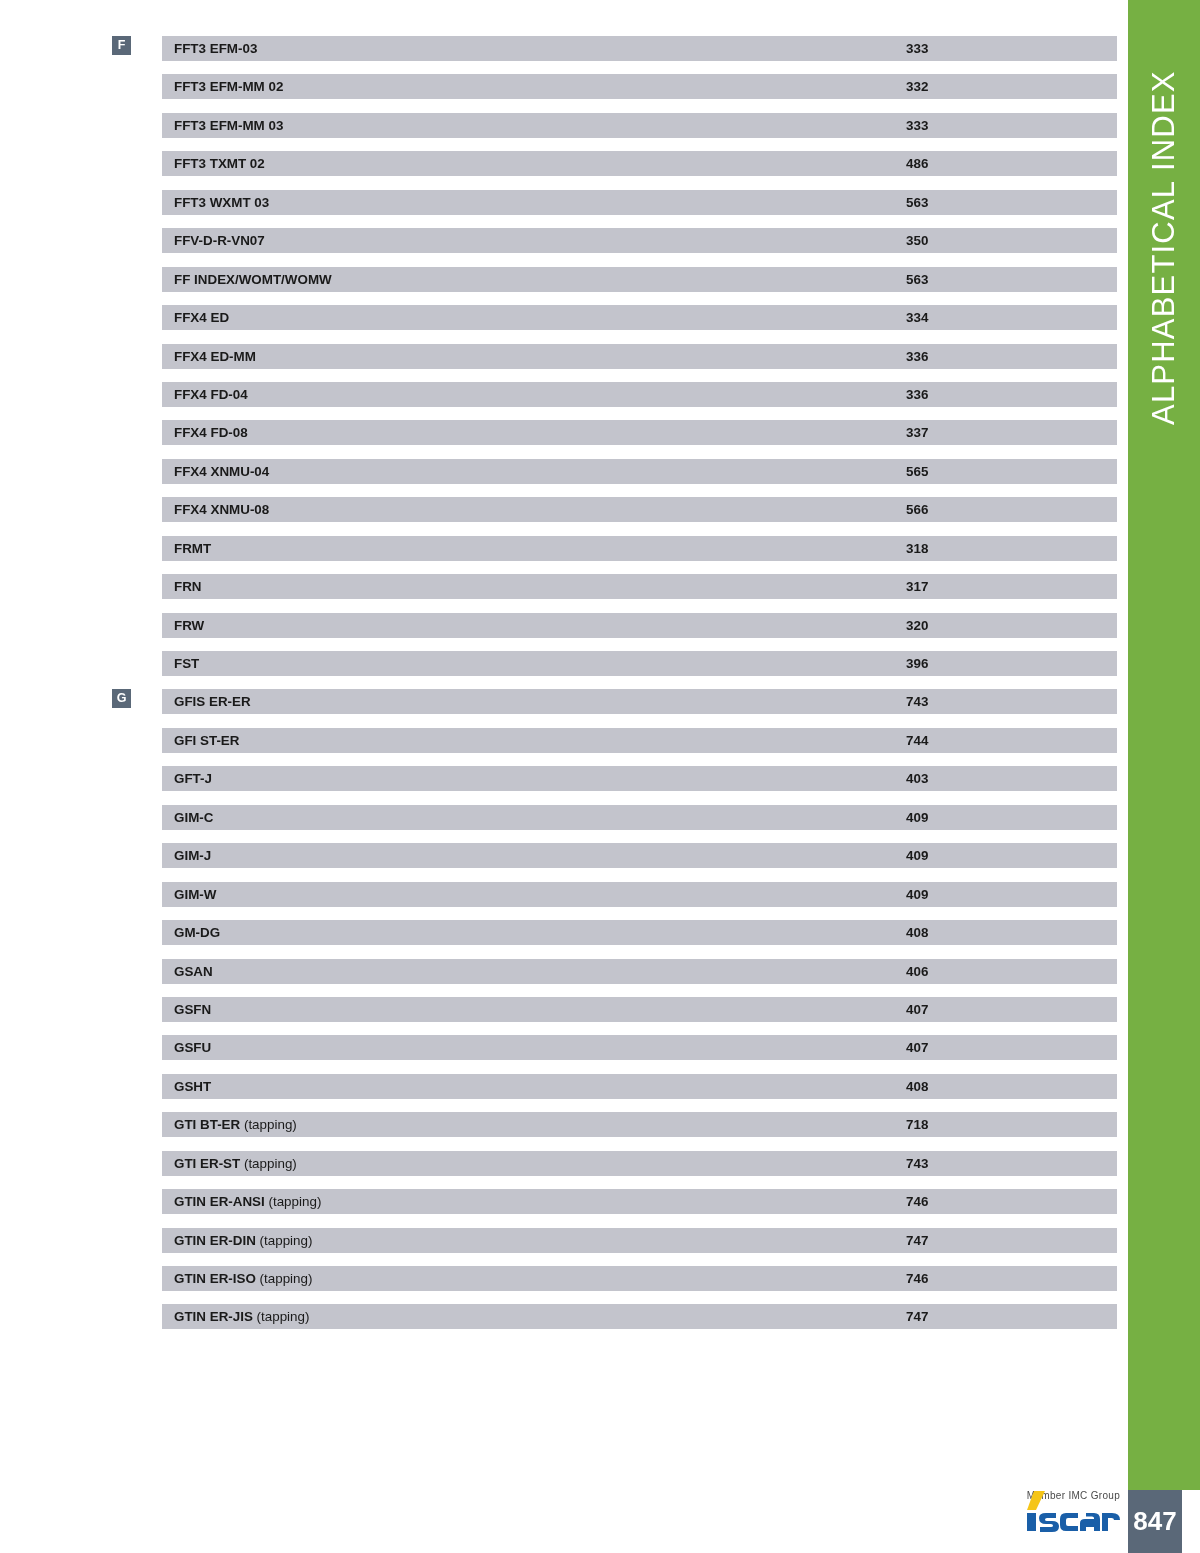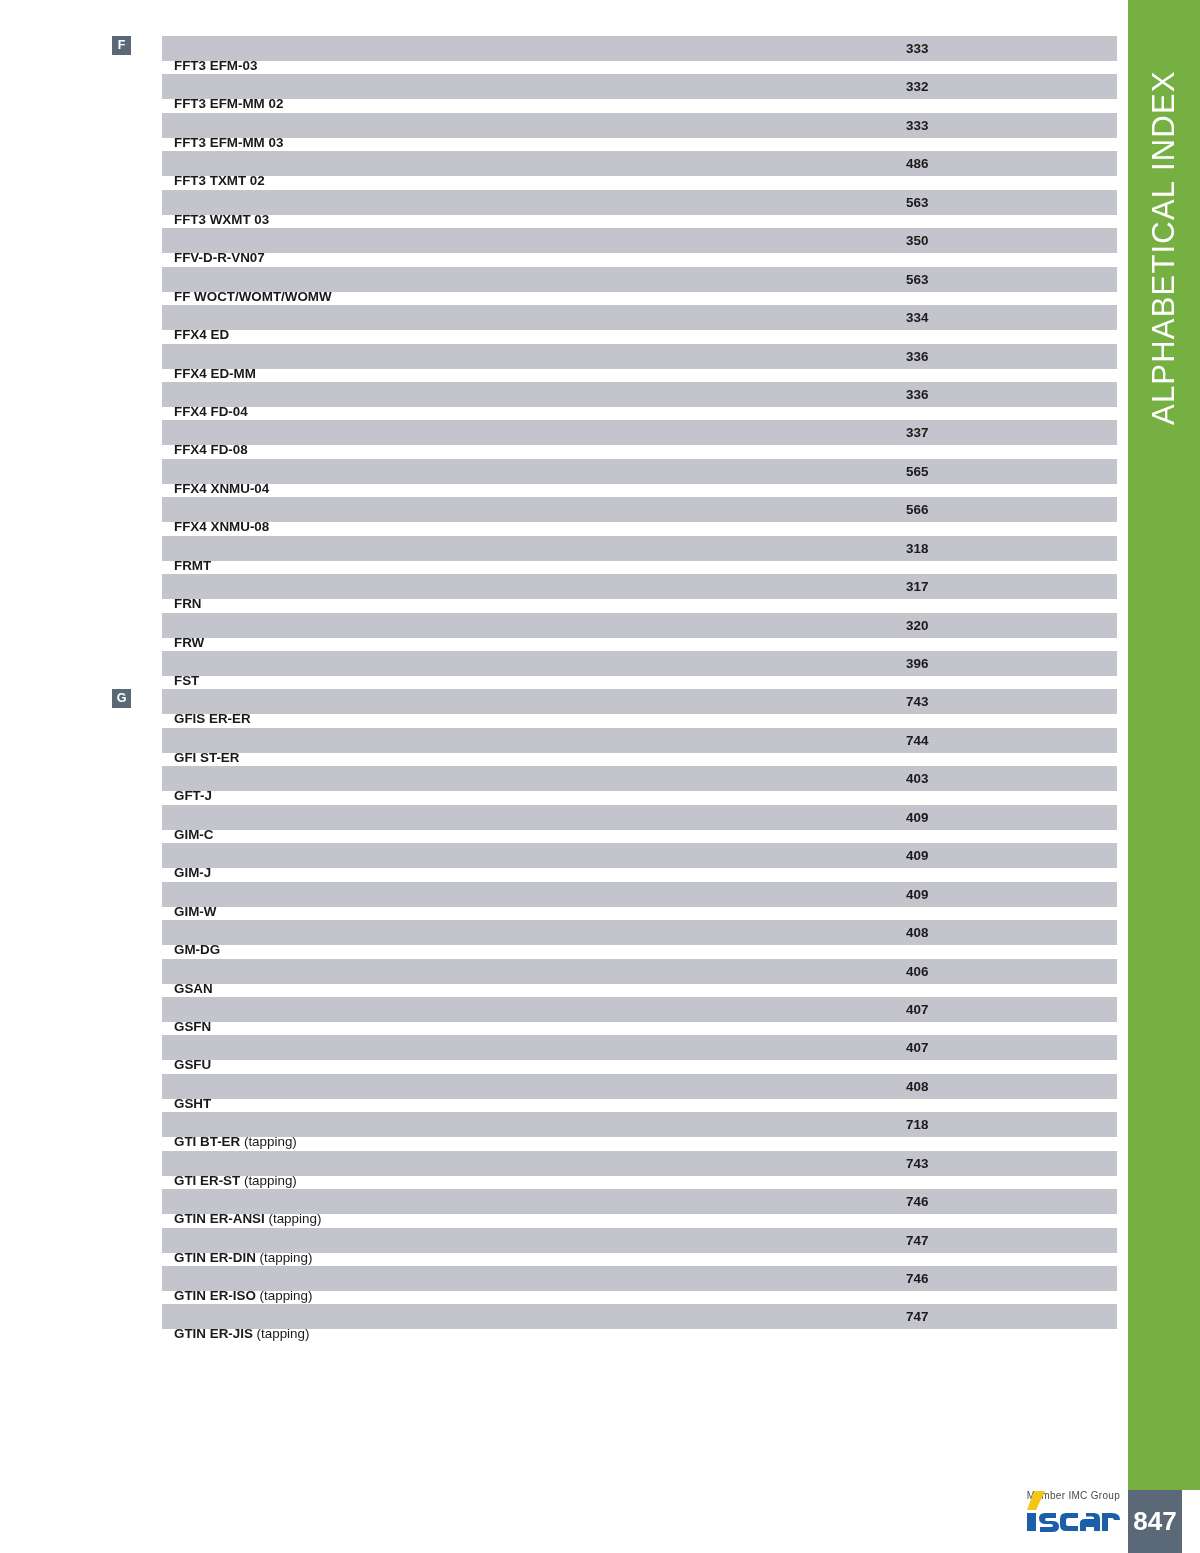--- a/index.html
+++ b/index.html
@@ -115,21 +115,21 @@
     position: absolute;
     left: 162px;
     top: 0px;
     width: 955px;
     height: 25px;
     background: #c3c4cc;
   }
   .row-name {
     position: absolute;
     left: 12px;
-    top: 17px;
+    top: 0;
     height: 35px;
     line-height: 25px;
     font-size: 13.4px;
     font-weight: 700;
     color: #1a1a1a;
     white-space: nowrap;
   }
   .row-name .suffix {
     font-weight: 400;
   }
@@ -180,21 +180,21 @@
       </div>
     </div>
     <div class="index-row">
       <div class="row-bar">
         <div class="row-name"><span>FFV-D-R-VN07</span></div>
         <div class="row-page">350</div>
       </div>
     </div>
     <div class="index-row">
       <div class="row-bar">
-        <div class="row-name"><span>FF WOCT/WOMT/WOMW</span></div>
+        <div class="row-name"><span>FF INDEX/WOMT/WOMW</span></div>
         <div class="row-page">563</div>
       </div>
     </div>
     <div class="index-row">
       <div class="row-bar">
         <div class="row-name"><span>FFX4 ED</span></div>
         <div class="row-page">334</div>
       </div>
     </div>
     <div class="index-row">

